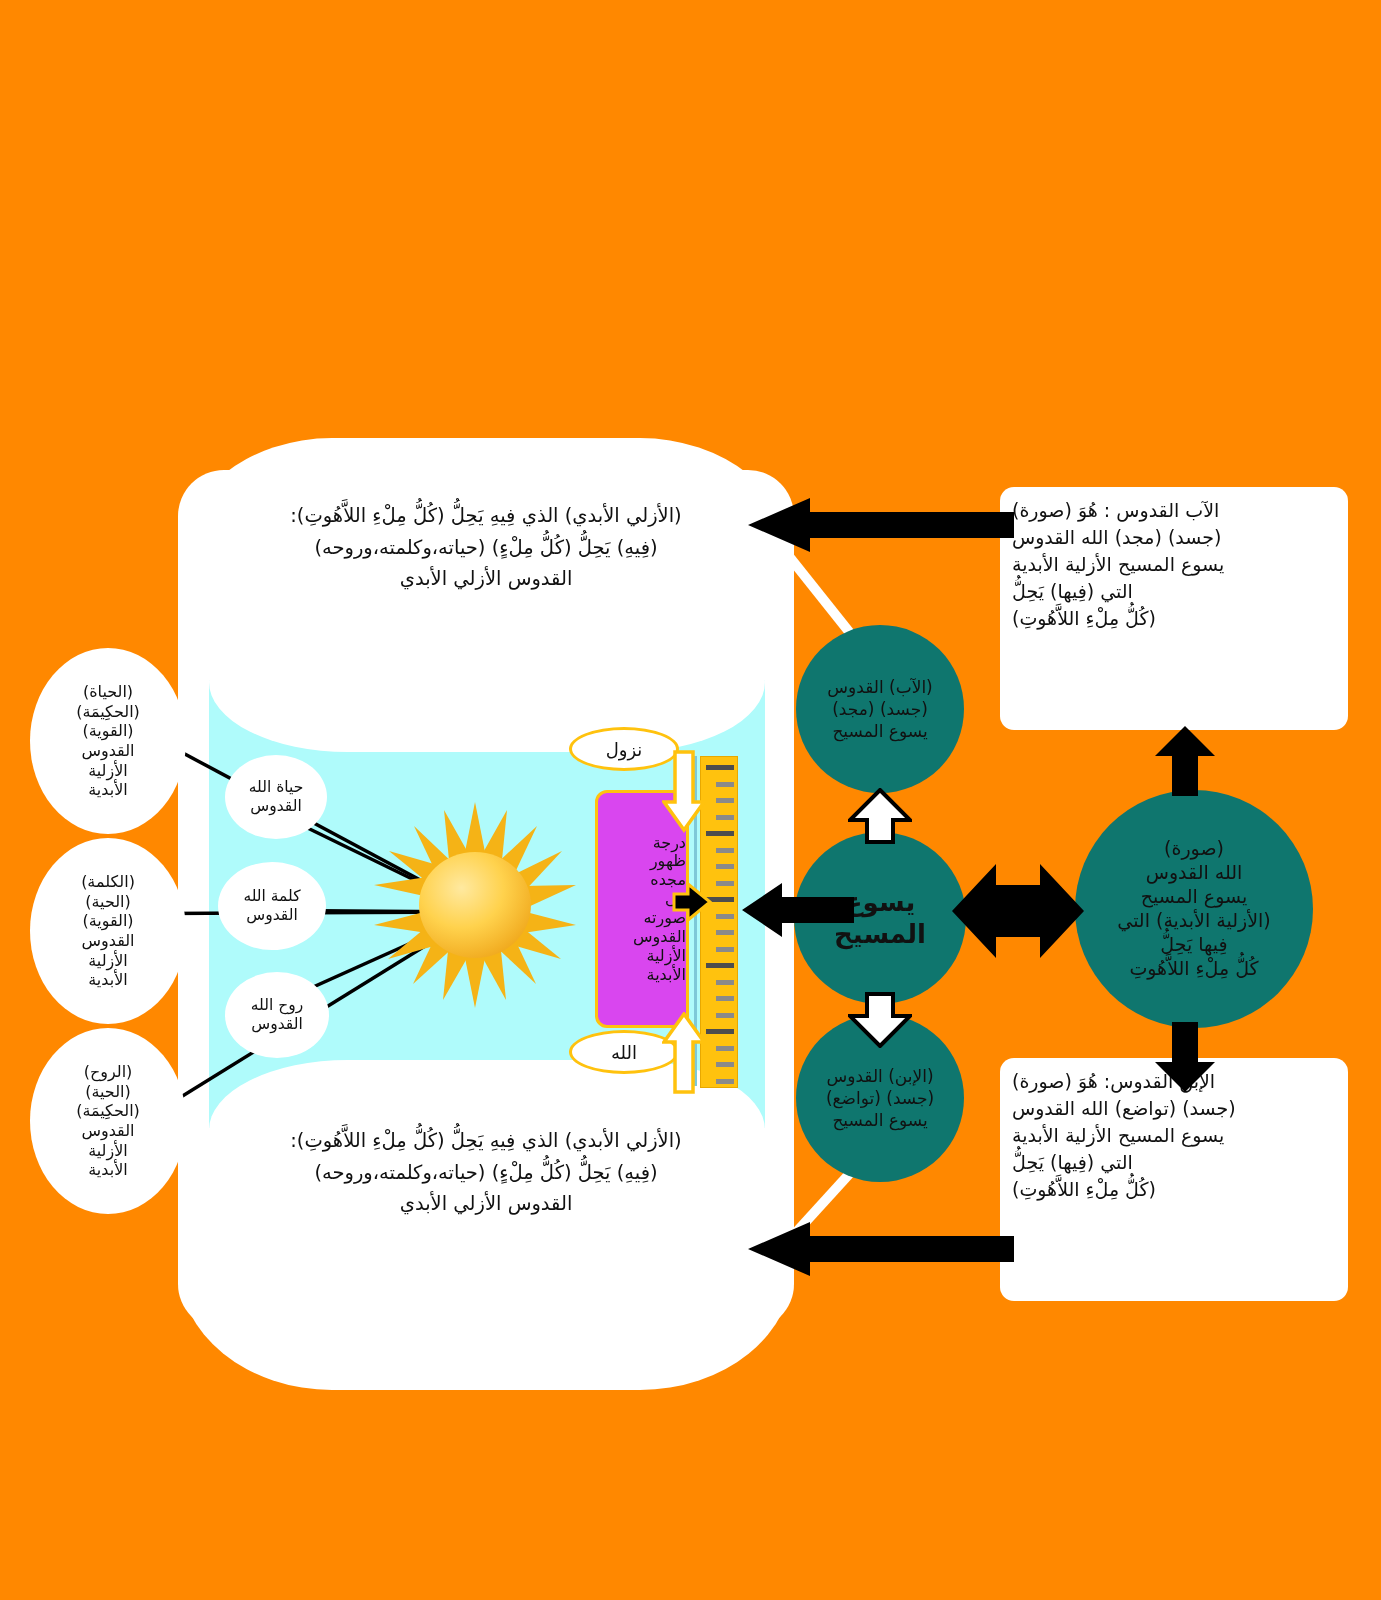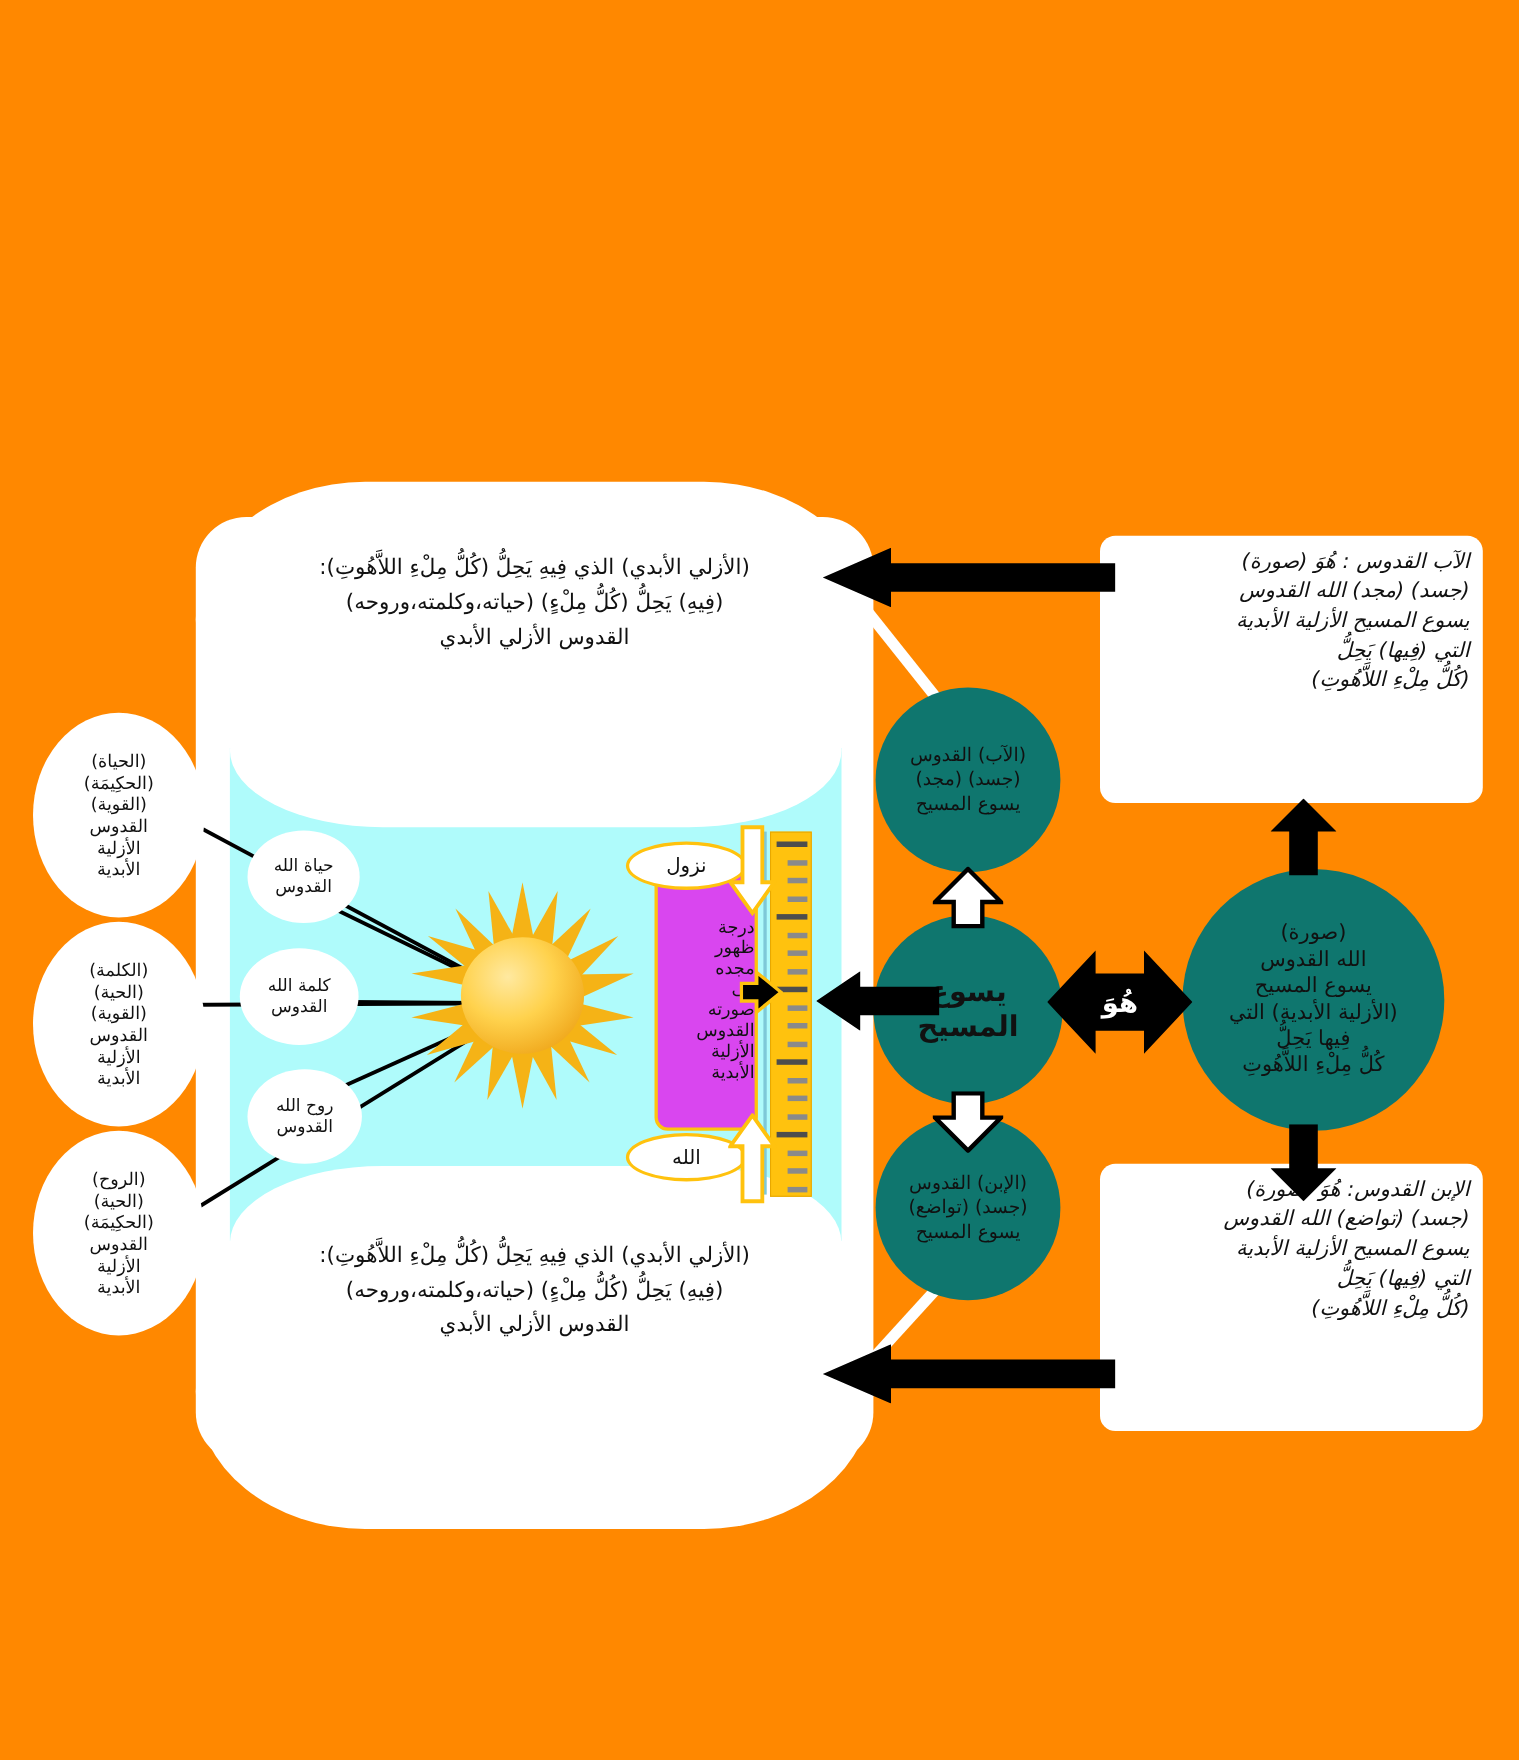--- a/index.html
+++ b/index.html
@@ -89,30 +89,30 @@
     display:flex;flex-direction:column;align-items:flex-start;justify-content:center;
     font-size:16px;line-height:1.18;color:#111;z-index:8;
   }
   .gauge-box div{white-space:nowrap;}
 
   .pill{
     position:absolute;background:#ffffff;border:3px solid #FFC20E;border-radius:50%;
     display:flex;align-items:center;justify-content:center;
     font-size:18px;color:#111;z-index:8;
   }
-  #pill-down{left:569px;top:765px;width:104px;height:38px;}
+  #pill-down{left:569px;top:727px;width:104px;height:38px;}
   #pill-up{left:569px;top:1030px;width:104px;height:38px;}
 
   .fat-arrow-y{position:absolute;z-index:8;}
 
   
   .rbox{
     position:absolute;background:#ffffff;border-radius:14px;
     padding:10px 12px;box-sizing:border-box;
-    font-size:19px;line-height:1.42;color:#111;text-align:right;z-index:9;font-style:italic;
+    font-size:19px;line-height:1.42;color:#111;text-align:left;z-index:9;
   }
   #rbox-top{left:1000px;top:487px;width:348px;height:243px;}
   #rbox-bot{left:1000px;top:1058px;width:348px;height:243px;}
   .rbox div{white-space:nowrap;}
 
   
   .rcirc{
     position:absolute;background:#0f766e;border-radius:50%;
     display:flex;align-items:center;justify-content:center;text-align:center;
     color:#111;z-index:9;
@@ -388,17 +388,14 @@
     <polygon points="32,2 62,32 45,32 45,54 19,54 19,32 2,32" fill="#fff" stroke="#000" stroke-width="4"></polygon>
   </svg>
 
   <svg class="hollow" style="left:848px;top:992px;" width="64" height="56">
     <polygon points="32,54 62,24 45,24 45,2 19,2 19,24 2,24" fill="#fff" stroke="#000" stroke-width="4"></polygon>
   </svg>
 
   <svg class="dblarrow" width="132" height="118">
     <polygon points="0,59 44,12 44,33 88,33 88,12 132,59 88,106 88,85 44,85 44,106" fill="#000"></polygon>
   </svg>
-  <div class="dbl-label">
-    <span>هُوَ</span>
-  </div>
 
 </div>
 
 </body></html>

